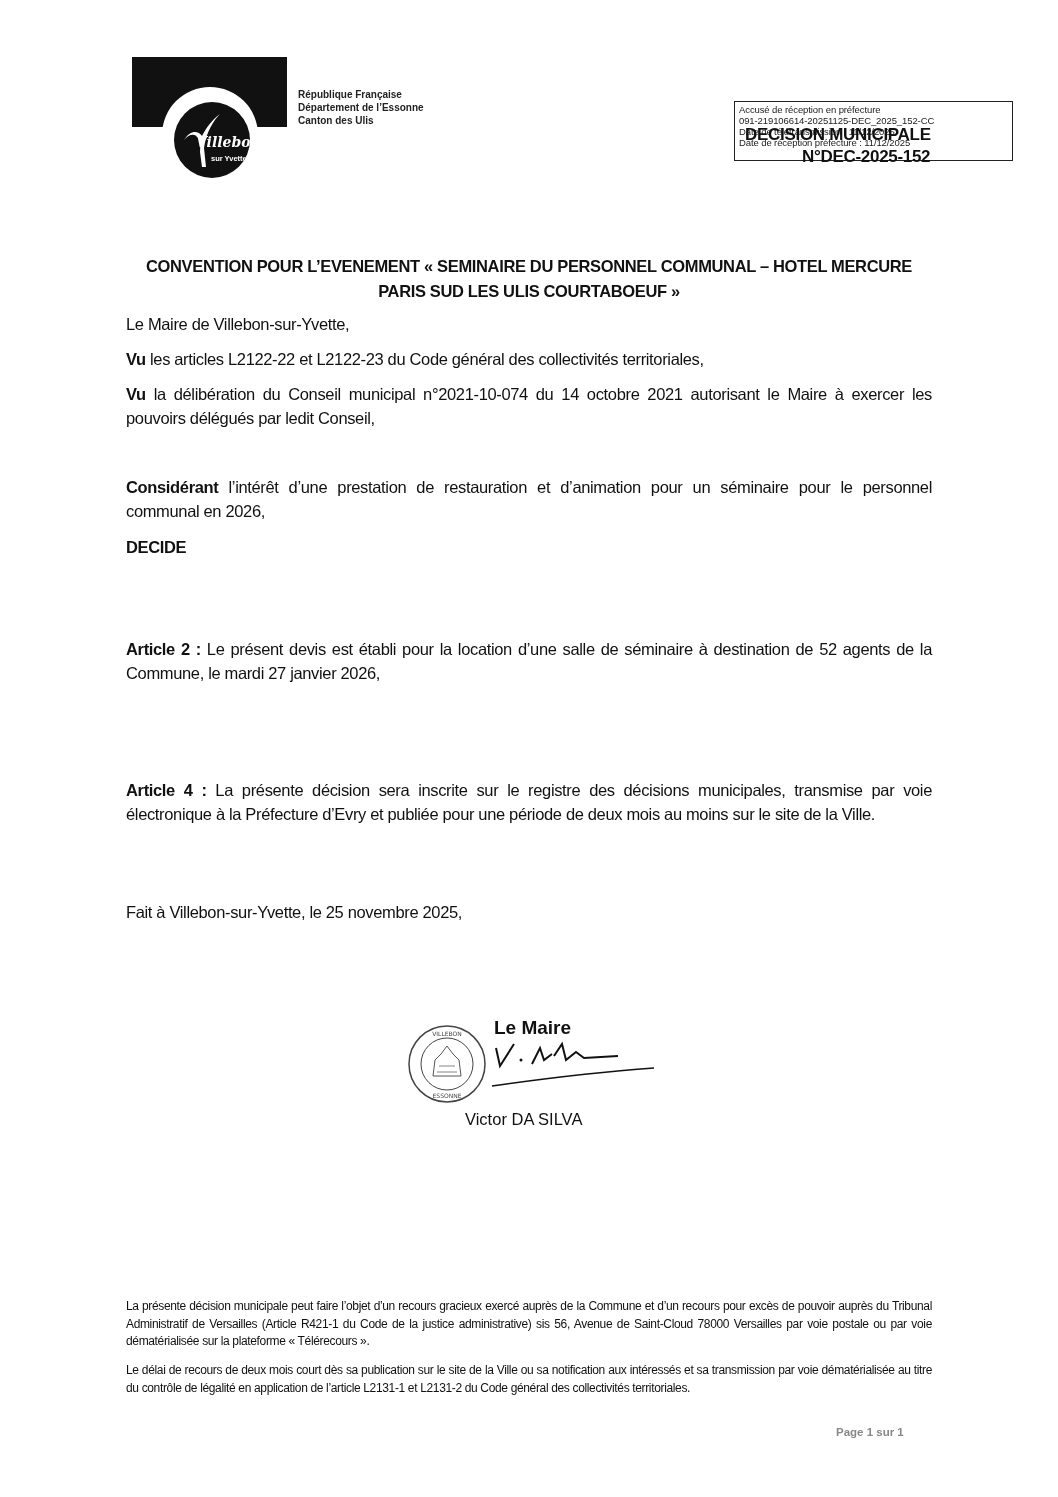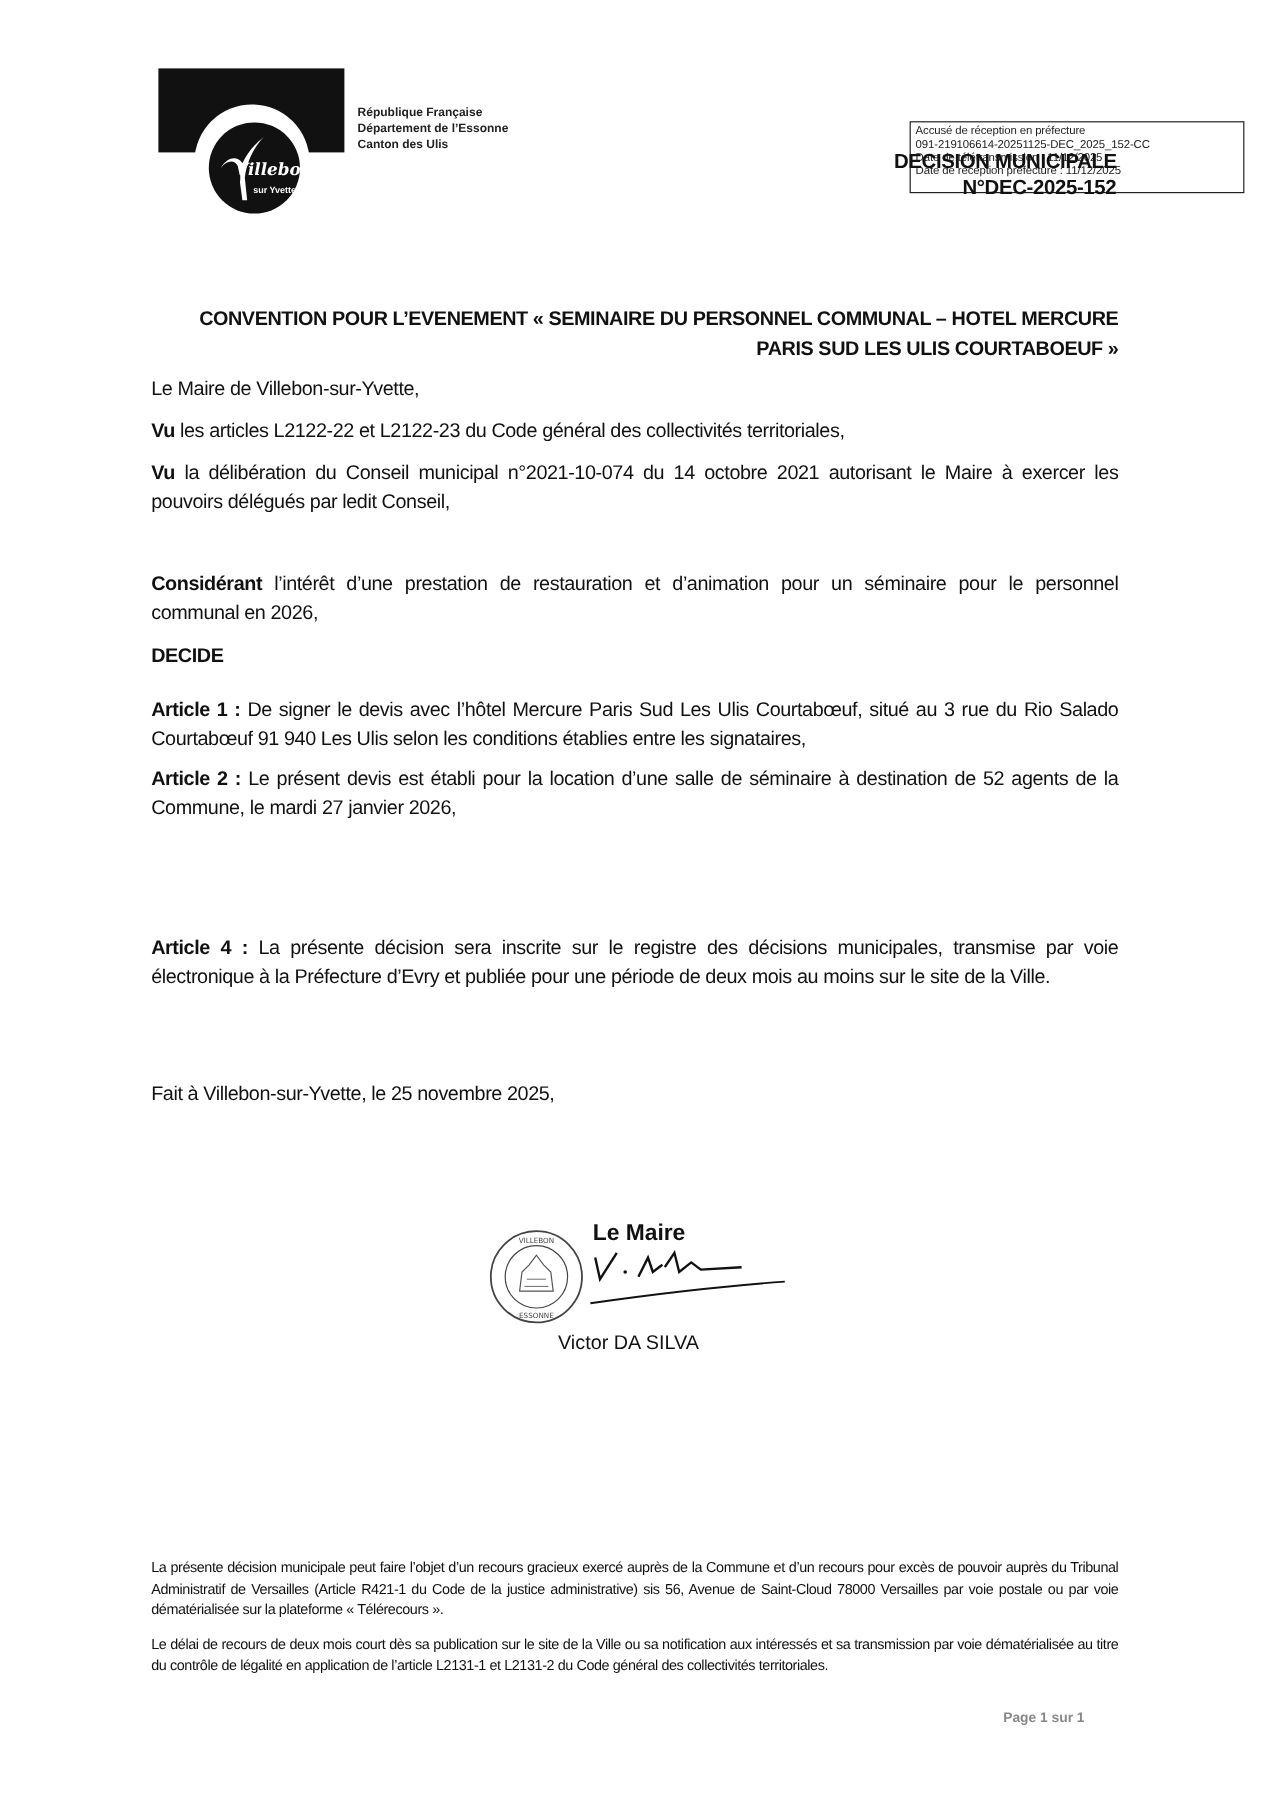--- a/index.html
+++ b/index.html
@@ -12,28 +12,28 @@
   .logo-black { position: absolute; left: 0; top: 0; width: 155px; height: 70px; background: #111; }
   .logo-arch { position: absolute; left: 30px; top: 30px; width: 96px; height: 96px; border-radius: 50%; background: #fff; }
   .logo-circle { position: absolute; left: 42px; top: 45px; width: 76px; height: 76px; border-radius: 50%; background: #111; overflow: hidden; }
   .logo-swoosh { position: absolute; left: 8px; top: 10px; width: 40px; height: 55px; }
   .logo-name { position: absolute; left: 22px; top: 32px; color: #fff; font-family: "DejaVu Serif", serif; font-style: italic; font-size: 14px; font-weight: bold; }
   .logo-sub { position: absolute; left: 26px; top: 52px; color: #fff; font-size: 7.5px; font-weight: bold; padding-left: 11px; }
 
   .rf-lines { position: absolute; left: 298px; top: 88px; font-size: 10px; font-weight: bold; line-height: 13px; color: #222; }
 
   
-  .stamp { position: absolute; left: 734px; top: 101px; width: 277px; height: 58px; border: 1px solid #222; margin-left: 24px; }
+  .stamp { position: absolute; left: 734px; top: 101px; width: 277px; height: 58px; border: 1px solid #222; }
   .stamp-line { position: absolute; left: 4px; font-size: 9.5px; color: #222; white-space: nowrap; letter-spacing: -0.1px; }
   .decision-title { position: absolute; left: 745px; top: 125px; font-size: 17px; font-weight: bold; color: #111; white-space: nowrap; letter-spacing: -0.3px; }
   .decision-number { position: absolute; left: 802px; top: 147px; font-size: 17px; font-weight: bold; color: #111; white-space: nowrap; letter-spacing: -0.3px; }
 
   
   .body-text { position: absolute; left: 126px; width: 806px; font-size: 16.5px; line-height: 24px; color: #111; text-align: justify; letter-spacing: -0.35px; }
-  .heading { font-weight: bold; text-align: right; }
+  .heading { font-weight: bold; text-align: center; }
   .center { text-align: left; font-weight: bold; }
   b { font-weight: bold; }
 
   
   .sig-title { position: absolute; left: 494px; top: 989px; font-size: 19px; font-weight: bold; margin-top: 28px; }
   .seal { position: absolute; left: 407px; top: 1024px; width: 80px; height: 80px; }
   .signature { position: absolute; left: 488px; top: 1030px; width: 170px; height: 60px; }
   .sig-name { position: absolute; left: 465px; top: 1110px; font-size: 16.5px; font-weight: normal; }
 
   
@@ -81,23 +81,20 @@
   </div>
   <div class="body-text" style="top:382px">
     <b>Vu</b><span> la délibération du Conseil municipal n°2021-10-074 du 14 octobre 2021 autorisant le Maire à exercer les pouvoirs délégués par ledit Conseil,</span>
   </div>
   <div class="body-text" style="top:475px">
     <b>Considérant</b><span> l’intérêt d’une prestation de restauration et d’animation pour un séminaire pour le personnel communal en 2026,</span>
   </div>
 
   <div class="body-text center" style="top:535px">DECIDE</div>
 
-  <div class="body-text" style="top:580px">
-    <b>Article 1 :</b><span> De signer le devis avec l’hôtel Mercure Paris Sud Les Ulis Courtabœuf, situé au 3 rue du Rio Salado Courtabœuf 91 940 Les Ulis selon les conditions établies entre les signataires,</span>
-  </div>
   <div class="body-text" style="top:637px">
     <b>Article 2 :</b><span> Le présent devis est établi pour la location d’une salle de séminaire à destination de 52 agents de la Commune, le mardi 27 janvier 2026,</span>
   </div>
   <div class="body-text" style="top:778px">
     <b>Article 4 :</b><span> La présente décision sera inscrite sur le registre des décisions municipales, transmise par voie électronique à la Préfecture d’Evry et publiée pour une période de deux mois au moins sur le site de la Ville.</span>
   </div>
 
   <div class="body-text" style="top:900px">Fait à Villebon-sur-Yvette, le 25 novembre 2025,</div>
 
   <div class="sig-title">Le Maire</div>

